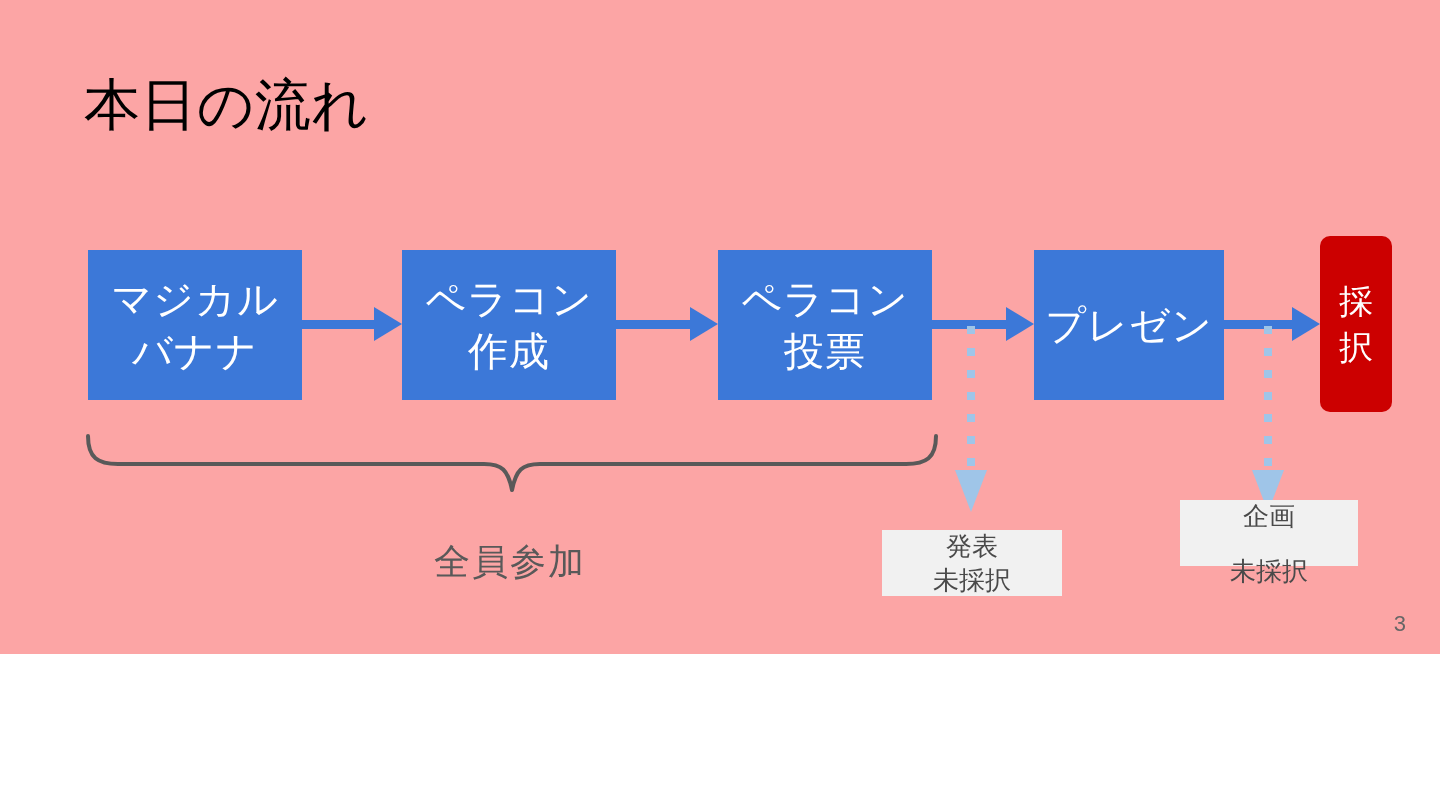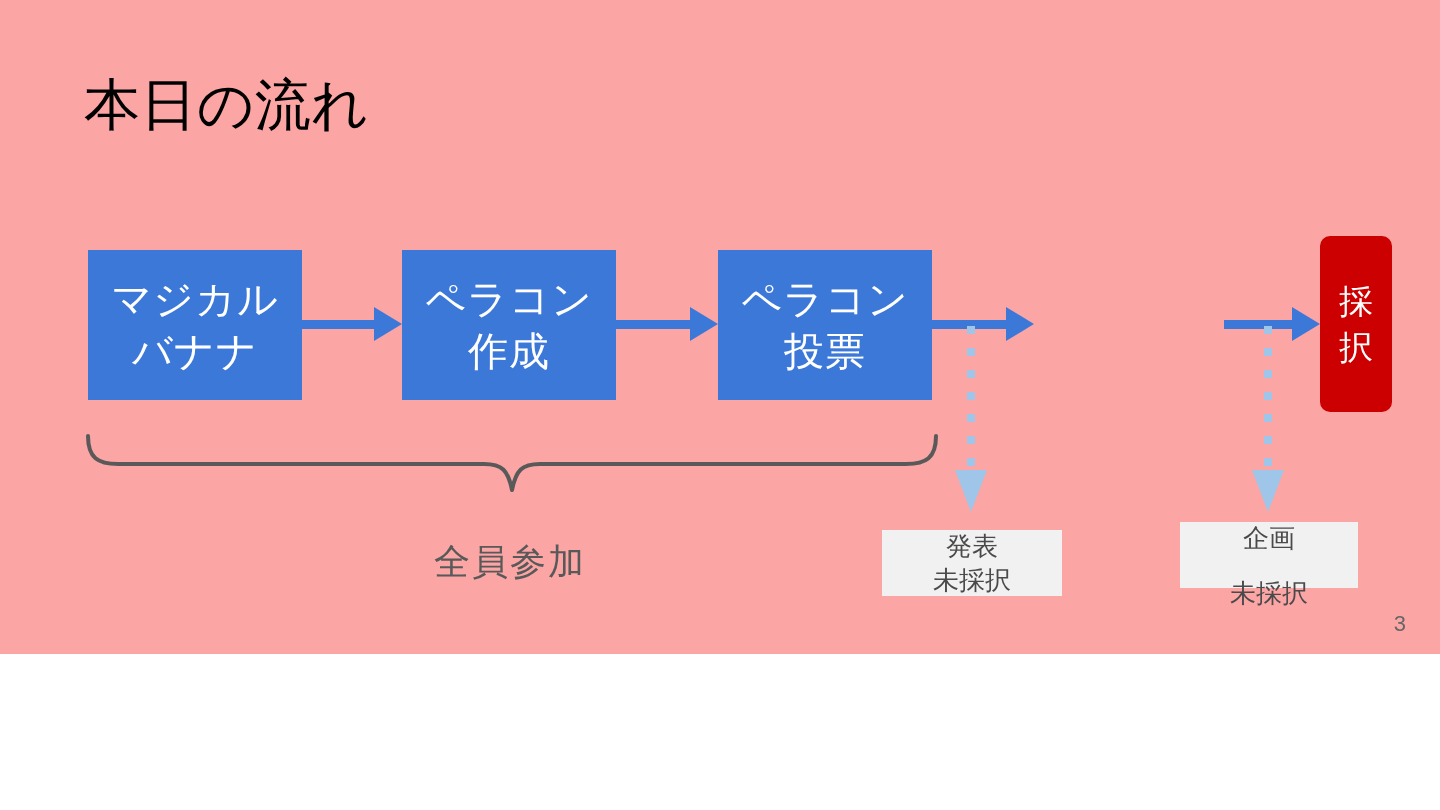--- a/index.html
+++ b/index.html
@@ -146,21 +146,21 @@
     font-size: 26px;
     line-height: 32px;
     text-align: center;
     display: flex;
     flex-direction: column;
     align-items: center;
     justify-content: space-between;
     box-sizing: border-box;
   }
   #outcome-presentation-rejected { left: 882px;  top: 530px; width: 180px; height: 66px; }
-  #outcome-plan-rejected         { left: 1180px; top: 522px; width: 178px; height: 66px; gap: 23px; }
+  #outcome-plan-rejected         { left: 1180px; top: 500px; width: 178px; height: 66px; gap: 23px; }
 
   
   #brace-everyone {
     position: absolute;
     left: 84px;
     top: 432px;
     width: 856px;
     height: 62px;
   }
   #caption-everyone {
@@ -215,20 +215,23 @@
   <div class="proc-box" id="box-peracon-vote">
     <span class="ln">ペラコン</span>
     <span class="ln">投票</span>
   </div>
 
   <div class="arrow-right" id="arrow-3">
     <div class="shaft"></div>
     <div class="head"></div>
   </div>
 
+  <div class="proc-box" id="box-presentation">
+    <span class="ln">プレゼン</span>
+  </div>
 
   <div class="arrow-right" id="arrow-4">
     <div class="shaft"></div>
     <div class="head"></div>
   </div>
 
   <div id="box-adopted">
     <span class="ln">採</span>
     <span class="ln">択</span>
   </div>

